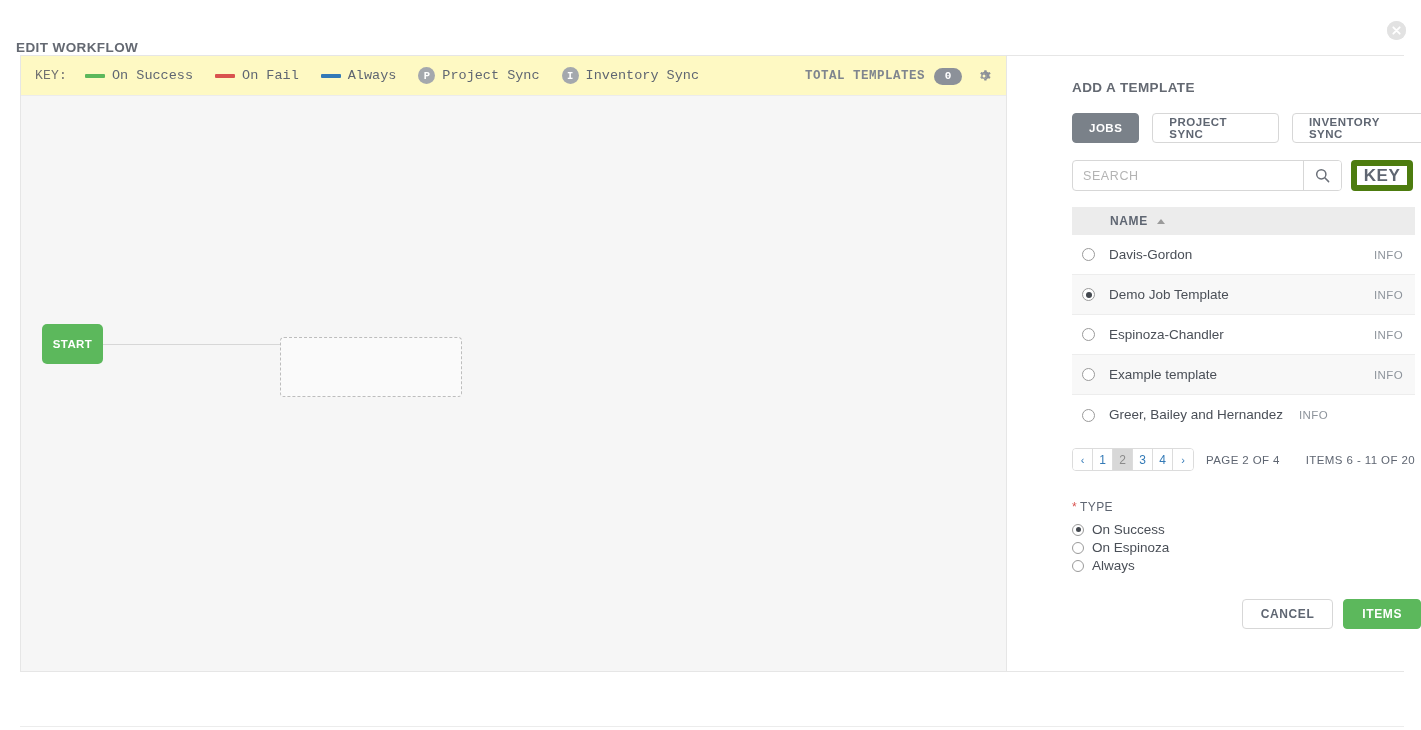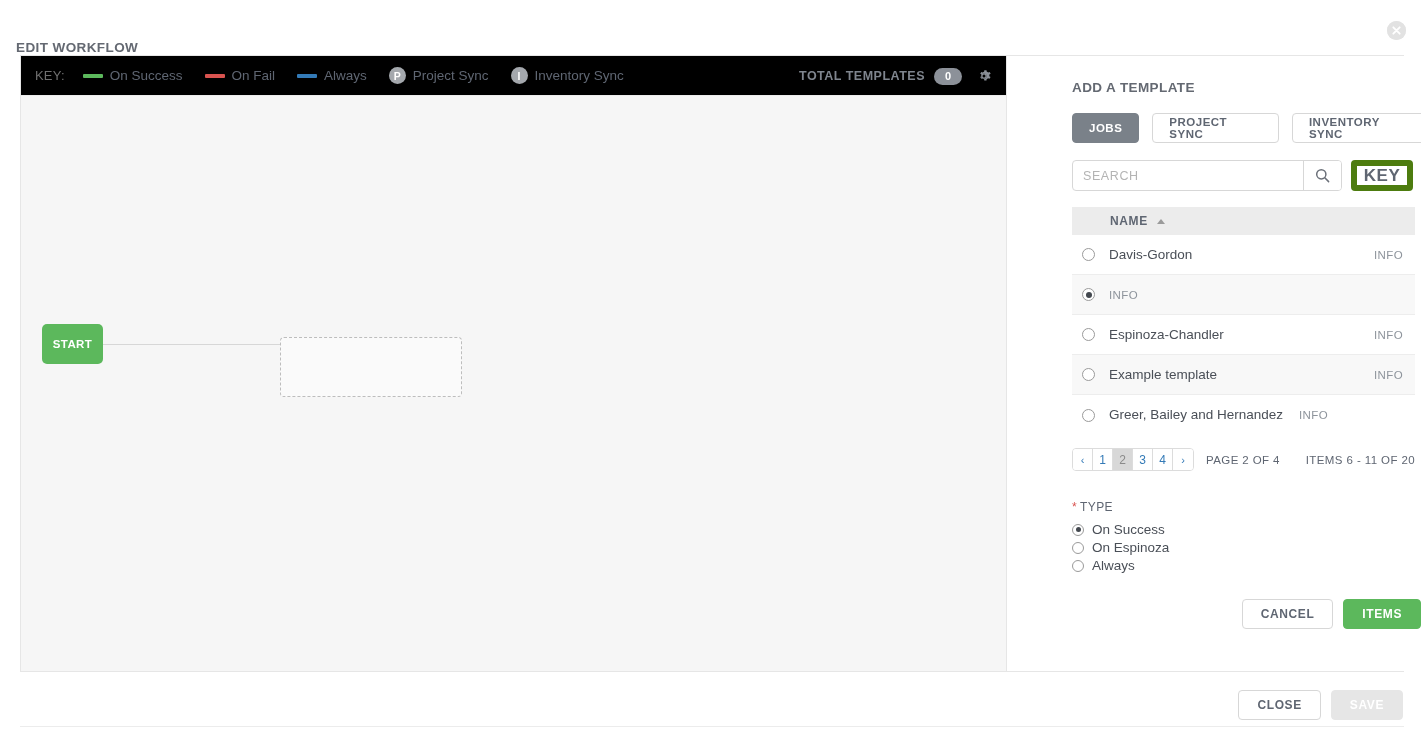--- a/index.html
+++ b/index.html
@@ -49,25 +49,26 @@
   
   .canvas-col {
     position: absolute;
     left: 0; top: 0;
     width: 986px; height: 615px;
     border-right: 1px solid #e6e6e6;
   }
   .key-bar {
     position: relative;
     height: 40px;
-    background: #000000;
+    background: #fef9c3;
     border-bottom: 1px solid #ececec;
     display: flex;
     align-items: center;
     padding: 0 14px 0 14px;
+    font-family: Liberation Mono, monospace;
   }
   .key-label {
     font-size: 13px;
     color: #707070;
     margin-right: 18px;
     letter-spacing: .2px;
   }
   .key-item {
     display: flex;
     align-items: center;
@@ -530,20 +531,21 @@
         </div>
 
         <div class="row">
           <span class="row-radio"></span>
           <span class="row-name">Davis-Gordon</span>
           <span class="row-info">INFO</span>
         </div>
 
         <div class="row alt">
           <span class="row-radio on"></span>
+          <span class="row-name">Demo Job Template</span>
           <span class="row-info">INFO</span>
         </div>
 
         <div class="row">
           <span class="row-radio"></span>
           <span class="row-name">Espinoza-Chandler</span>
           <span class="row-info">INFO</span>
         </div>
 
         <div class="row alt">
@@ -590,19 +592,15 @@
       </div>
 
       <div class="panel-actions">
         <div class="btn">CANCEL</div>
         <div class="btn green">ITEMS</div>
       </div>
     </div>
 
   </div>
 
-  <div class="footer">
-    <div class="btn">CLOSE</div>
-    <div class="btn disabled">SAVE</div>
-  </div>
   <div class="footer-rule"></div>
 
 </div>
 
 </body></html>

